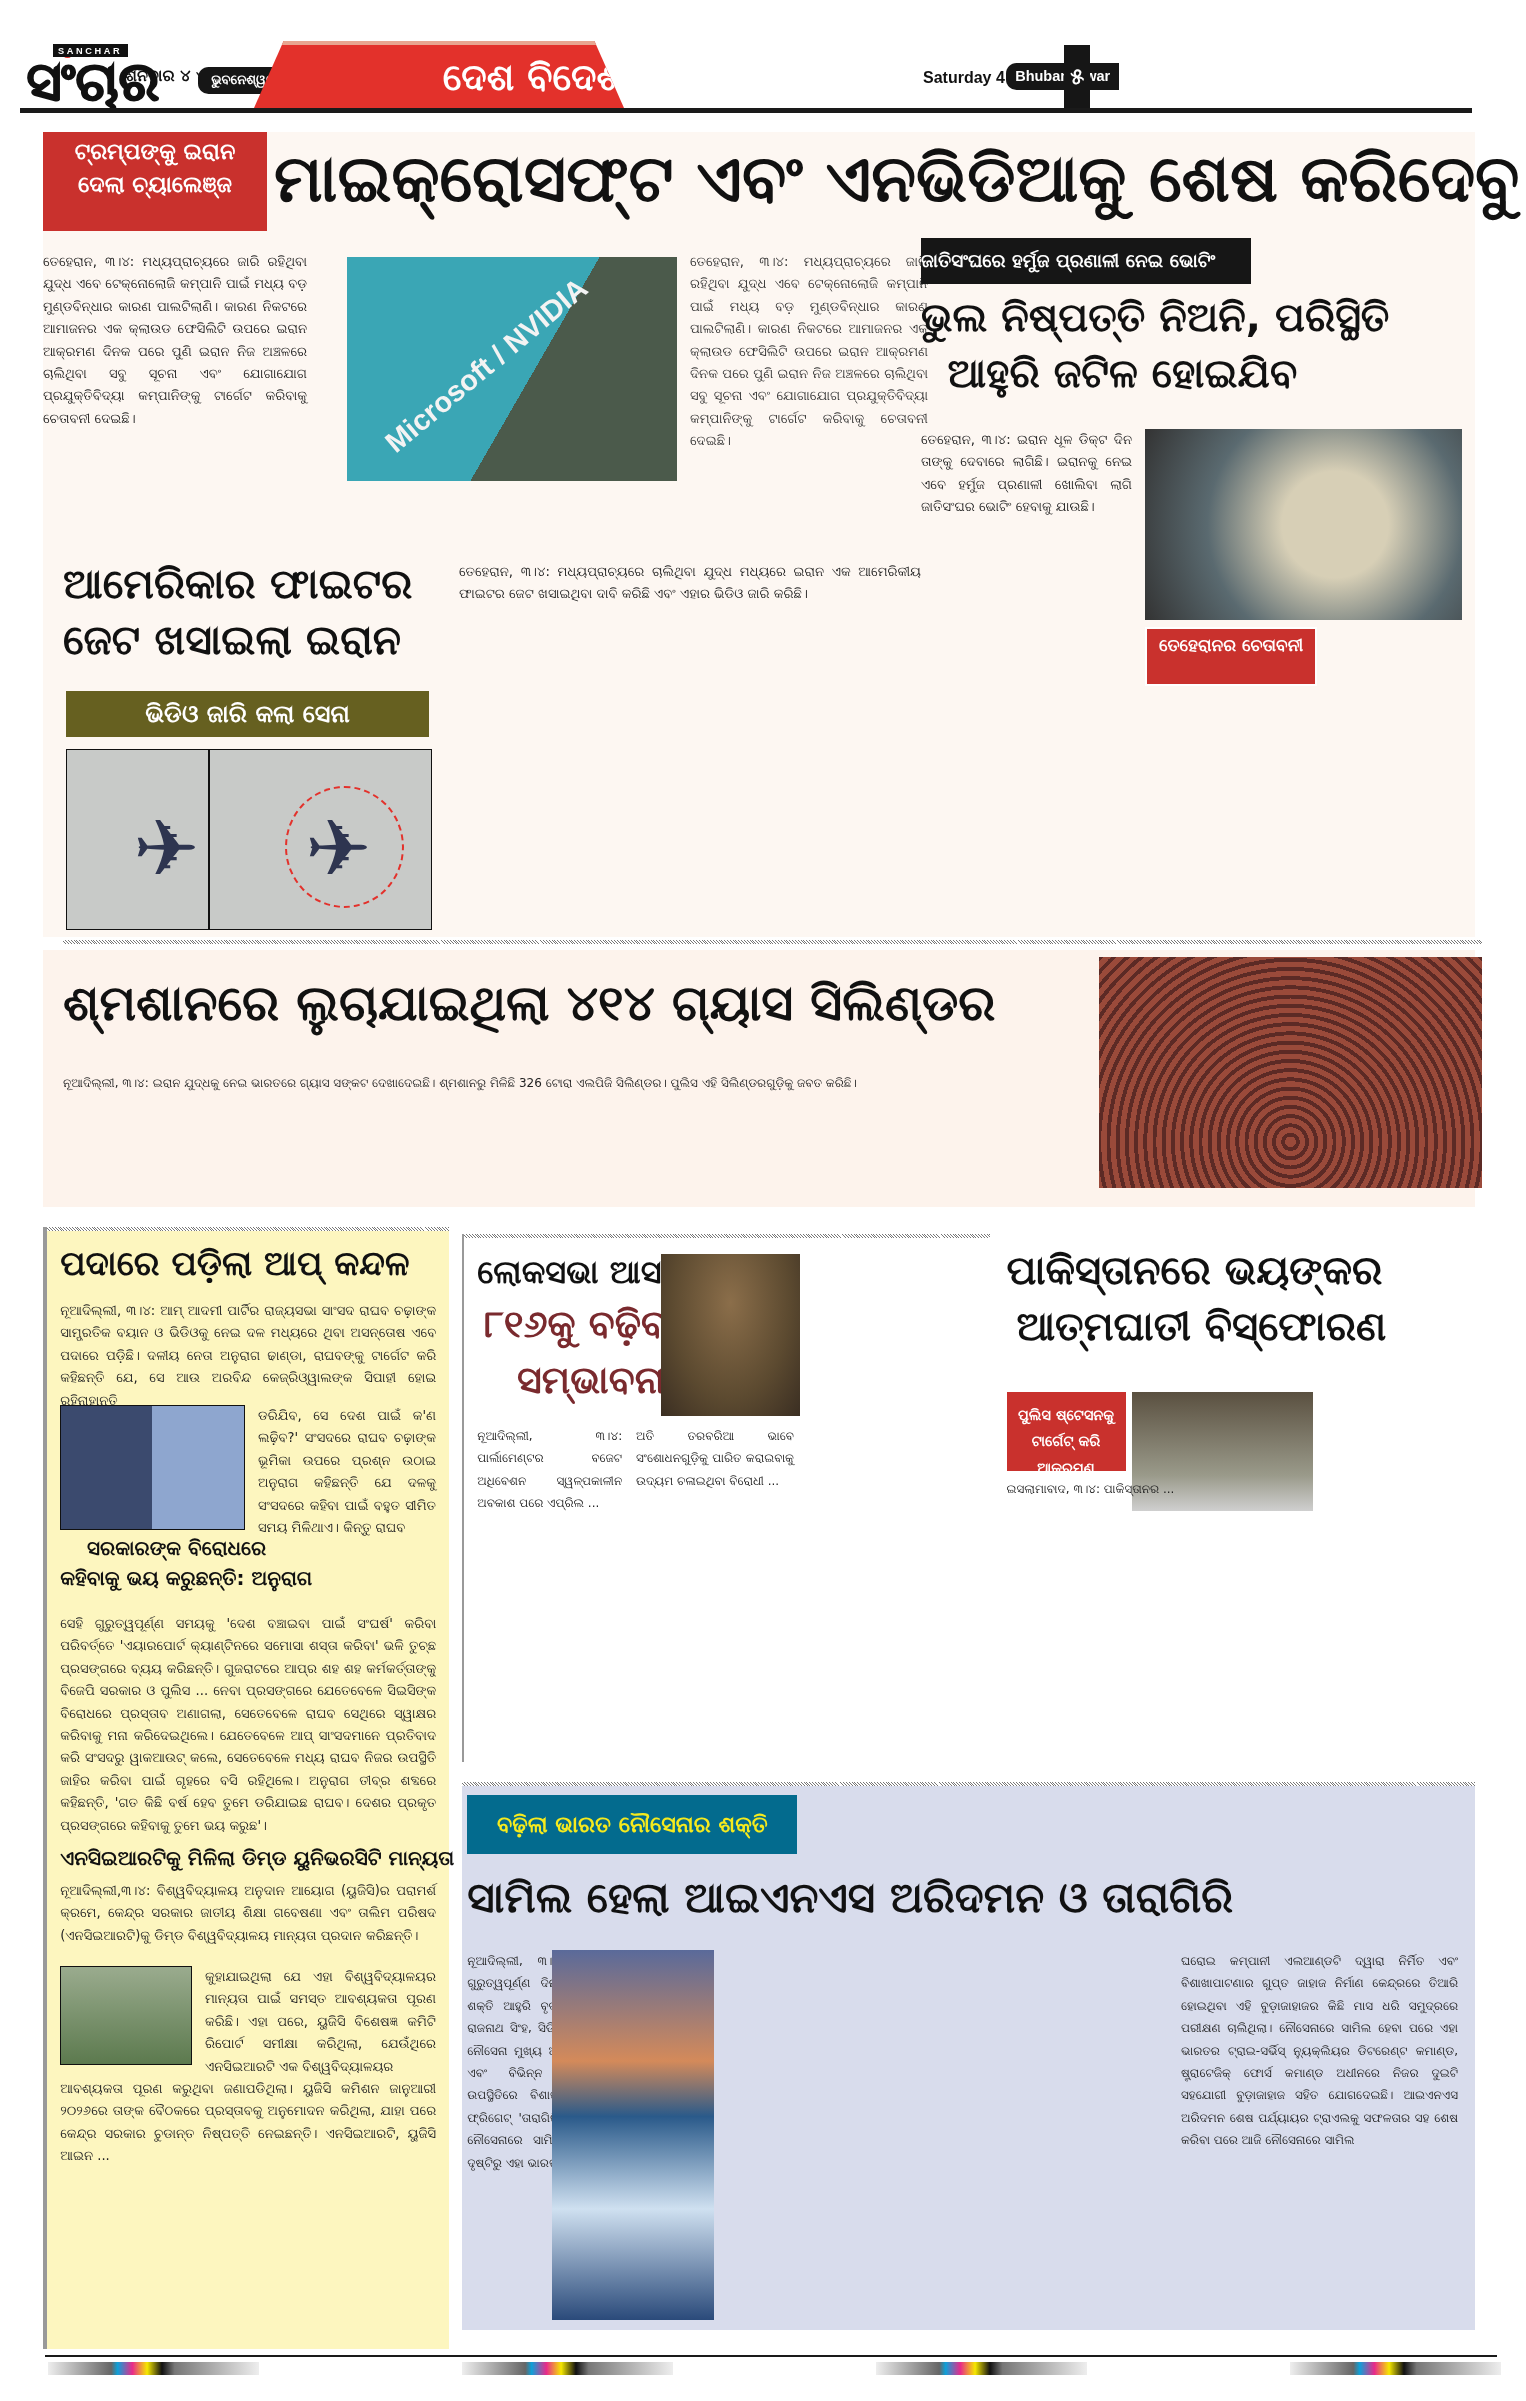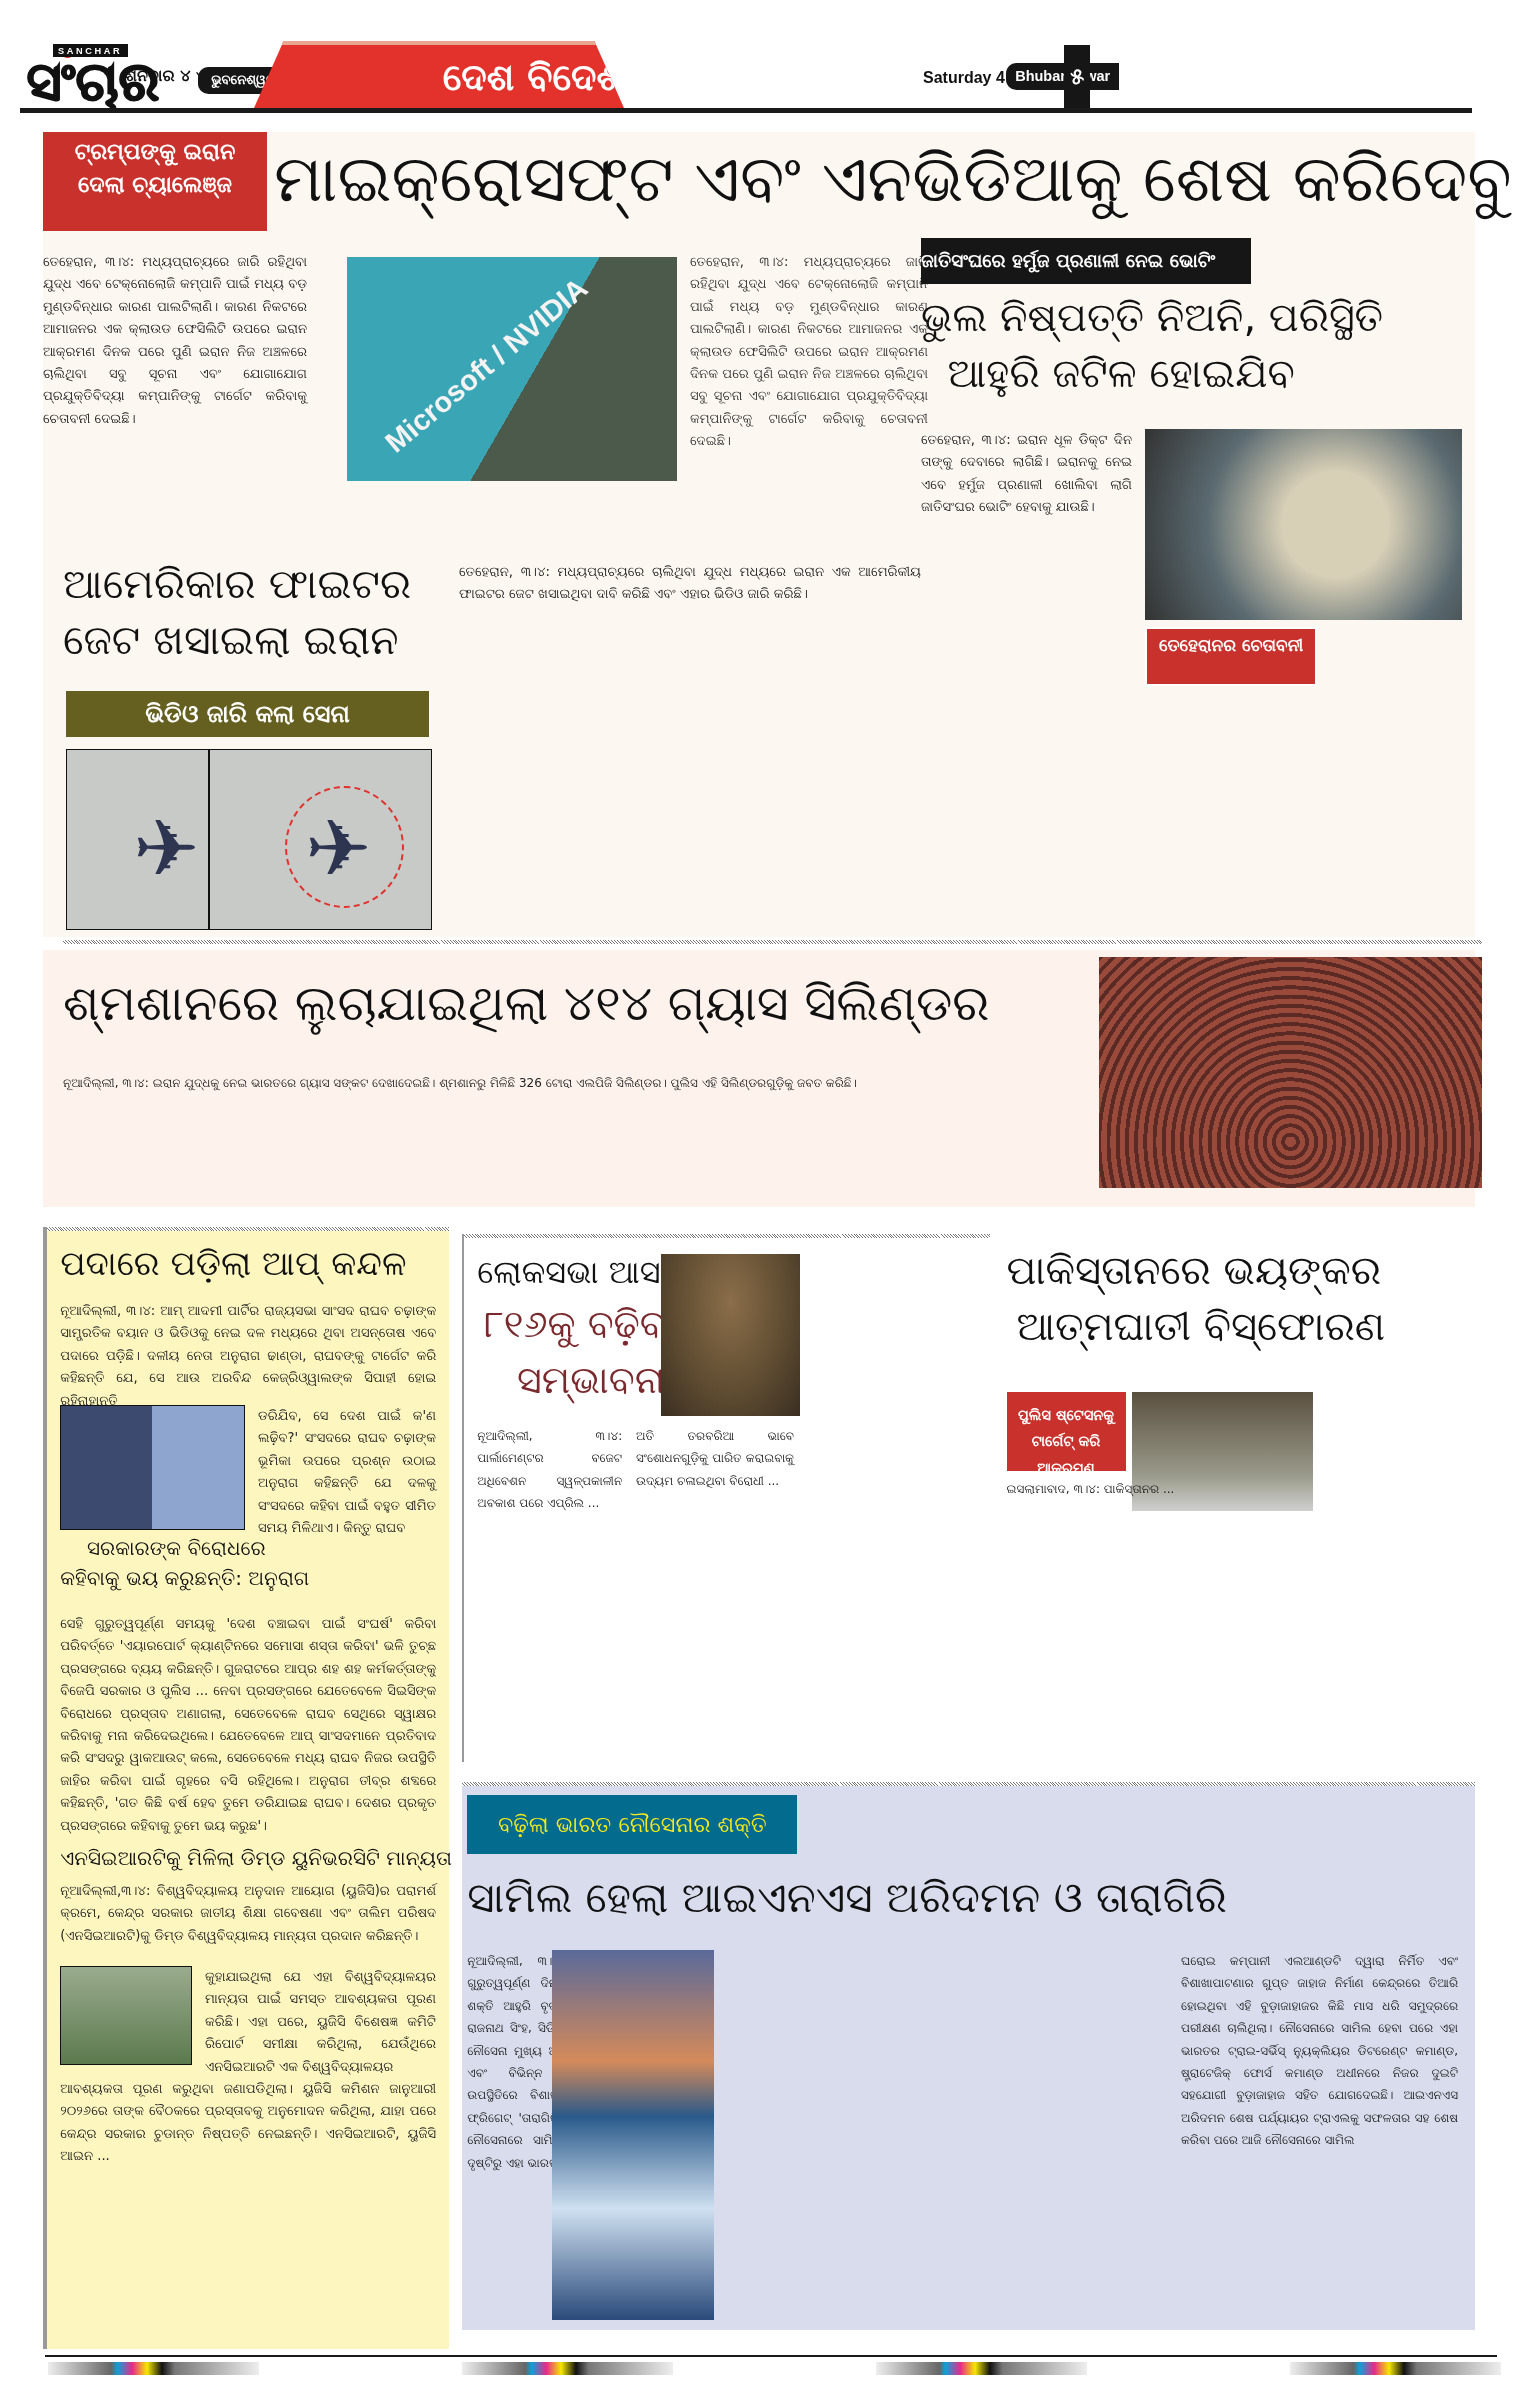--- a/index.html
+++ b/index.html
@@ -14,21 +14,21 @@
   .mast-date{left:125px;top:66px;font-size:16px;font-weight:bold}
   .mast-city{left:198px;top:67px;background:#161616;color:#fff;border-radius:10.6px;padding:5.3px 13.2px;font-size:13.2px;font-weight:bold}
   .section-banner{left:254px;top:41px;width:370px;height:67px;background:#e3312b;clip-path:polygon(8% 0,92% 0,100% 100%,0 100%);border-top:4px solid #e8a590}
   .section-banner span{display:block;text-align:right;color:#fff;font-size:37px;font-weight:bold;line-height:66px}
   .mast-en-date{left:923px;top:69px;font-family:"Liberation Sans",sans-serif;font-weight:bold;font-size:16px}
   .mast-en-city{left:1006px;top:63px;background:#161616;color:#fff;border-radius:10.6px 0 0 10.6px;padding:5.3px 9.2px;font-family:"Liberation Sans",sans-serif;font-weight:bold;font-size:14.5px}
   .page-no{left:1064px;top:45px;width:26.4px;height:63px;background:#161616;color:#fff;font-size:22.4px;font-weight:bold;text-align:center;line-height:63px}
   .mast-rule{left:20px;top:108px;width:1452px;height:4.6px;background:#1a1a1a}
   
   .red-tag{background:#c9312d;color:#fff;font-weight:bold;text-align:center}
-  .headline{font-weight:normal;color:#111;line-height:1.15}
+  .headline{font-weight:bold;color:#111;line-height:1.15}
   .body{font-size:13.2px;line-height:22.4px;color:#222;text-align:justify}
   .img{background:#888;overflow:hidden}
 </style>
 </head>
 <body>
 
 <div id="logo" class="abs">
   <div class="dot"></div>
   <div class="tag">SANCHAR</div>
   <div class="name">ସଂଚାର</div>
@@ -114,21 +114,21 @@
   <div class="abs red-tag" style="left:16.5px;top:158px;width:119px;height:79px;font-size:14.5px;line-height:26.4px;padding:10px 3.3px">
     <div>ପୁଲିସ ଷ୍ଟେସନକୁ</div>
     <div>ଟାର୍ଗେଟ୍ କରି ଆକ୍ରମଣ</div>
   </div>
   <div class="abs img" style="left:142px;top:158px;width:181px;height:119px;background:linear-gradient(180deg,#5a5040,#9a9a8a 70%,#cfcfcf)"></div>
   <div class="abs body" style="left:16.5px;top:244px;width:304px;font-size:12px">ଇସଲାମାବାଦ, ୩।୪: ପାକିସ୍ତାନର ...</div>
 </div>
 
 <div class="abs" style="left:462px;top:1782px;width:1013px;height:548px;background:#d8dcec">
   <div class="hatch" style="position:absolute;left:0;top:0;width:100%;height:4px"></div>
-  <div class="abs" style="left:5.3px;top:13.2px;width:330px;height:59px;background:#036b8e;color:#f5ea1e;font-size:22.4px;font-weight:normal;text-align:center;line-height:59px">ବଢ଼ିଲା ଭାରତ ନୌସେନାର ଶକ୍ତି</div>
+  <div class="abs" style="left:5.3px;top:13.2px;width:330px;height:59px;background:#036b8e;color:#f5ea1e;font-size:22.4px;font-weight:bold;text-align:center;line-height:59px">ବଢ଼ିଲା ଭାରତ ନୌସେନାର ଶକ୍ତି</div>
   <div class="abs headline" style="left:5.3px;top:92px;font-size:42px;white-space:nowrap">ସାମିଲ ହେଲା ଆଇଏନଏସ ଅରିଦମନ ଓ ତାରାଗିରି</div>
   <div class="abs body" style="left:5.3px;top:168px;width:238px;font-size:12px">ନୂଆଦିଲ୍ଲୀ, ୩।୪: ଆଜି ଦେଶ ପାଇଁ ଏକ ଗୁରୁତ୍ୱପୂର୍ଣ୍ଣ ଦିନ, କାରଣ ଭାରତର ସାମୁଦ୍ରିକ ଶକ୍ତି ଆହୁରି ବୃଦ୍ଧି ପାଇଛି। ପ୍ରତିରକ୍ଷା ମନ୍ତ୍ରୀ ରାଜନାଥ ସିଂହ, ସିଡିଏସ ଜେନେରାଲ ଅନିଲ ଚୌହାନ, ନୌସେନା ମୁଖ୍ୟ ଆଡମିରାଲ ଦିନେଶ କେ. ତ୍ରିପାଠି ଏବଂ ବିଭିନ୍ନ ନୌସେନା ଅଧିକାରୀମାନଙ୍କ ଉପସ୍ଥିତିରେ ବିଶାଖାପାଟଣାରେ ଉନ୍ନତ ଷ୍ଟିଲ୍ଥ ଫ୍ରିଗେଟ୍ 'ତାରାଗିରି' ଏବଂ 'ଅରିଦମନ'ର ଭାରତୀୟ ନୌସେନାରେ ସାମିଲ ହୋଇଛି। ସାମୁଦ୍ରିକ ଶକ୍ତି ଦୃଷ୍ଟିରୁ ଏହା ଭାରତ ପାଇଁ ଏକ ବଡ଼ ପଦକ୍ଷେପ</div>
   <div class="abs img" style="left:90px;top:168px;width:162px;height:370px;background:linear-gradient(180deg,#5a6a9a 0,#d48a5a 30%,#2a5a8a 45%,#cfe0f0 70%,#2a4a7a 100%)"></div>
   <div class="abs body" style="left:719px;top:168px;width:277px;font-size:12px">ଘରୋଇ କମ୍ପାନୀ ଏଲଆଣ୍ଡଟି ଦ୍ୱାରା ନିର୍ମିତ ଏବଂ ବିଶାଖାପାଟଣାର ଗୁପ୍ତ ଜାହାଜ ନିର୍ମାଣ କେନ୍ଦ୍ରରେ ତିଆରି ହୋଇଥିବା ଏହି ବୁଡ଼ାଜାହାଜର କିଛି ମାସ ଧରି ସମୁଦ୍ରରେ ପରୀକ୍ଷଣ ଚାଲିଥିଲା। ନୌସେନାରେ ସାମିଲ ହେବା ପରେ ଏହା ଭାରତର ଟ୍ରାଇ-ସର୍ଭିସ୍ ନ୍ୟୁକ୍ଲିୟର ଡିଟରେଣ୍ଟ କମାଣ୍ଡ, ଷ୍ଟ୍ରାଟେଜିକ୍ ଫୋର୍ସ କମାଣ୍ଡ ଅଧୀନରେ ନିଜର ଦୁଇଟି ସହଯୋଗୀ ବୁଡ଼ାଜାହାଜ ସହିତ ଯୋଗଦେଇଛି। ଆଇଏନଏସ ଅରିଦମନ ଶେଷ ପର୍ଯ୍ୟାୟର ଟ୍ରାଏଲକୁ ସଫଳତାର ସହ ଶେଷ କରିବା ପରେ ଆଜି ନୌସେନାରେ ସାମିଲ</div>
 </div>
 
 <div class="abs" style="left:45px;top:2355px;width:1452px;height:2px;background:#1a1a1a"></div>
 <div class="abs" style="left:48px;top:2362px;width:211px;height:13.2px;background:linear-gradient(90deg,#eee,#666 30%,#0ea0d8 33%,#e82a8a 40%,#f5e800 47%,#111 54%,#777 60%,#eee)"></div>
 <div class="abs" style="left:462px;top:2362px;width:211px;height:13.2px;background:linear-gradient(90deg,#eee,#666 30%,#0ea0d8 33%,#e82a8a 40%,#f5e800 47%,#111 54%,#777 60%,#eee)"></div>
 <div class="abs" style="left:876px;top:2362px;width:211px;height:13.2px;background:linear-gradient(90deg,#eee,#666 30%,#0ea0d8 33%,#e82a8a 40%,#f5e800 47%,#111 54%,#777 60%,#eee)"></div>

